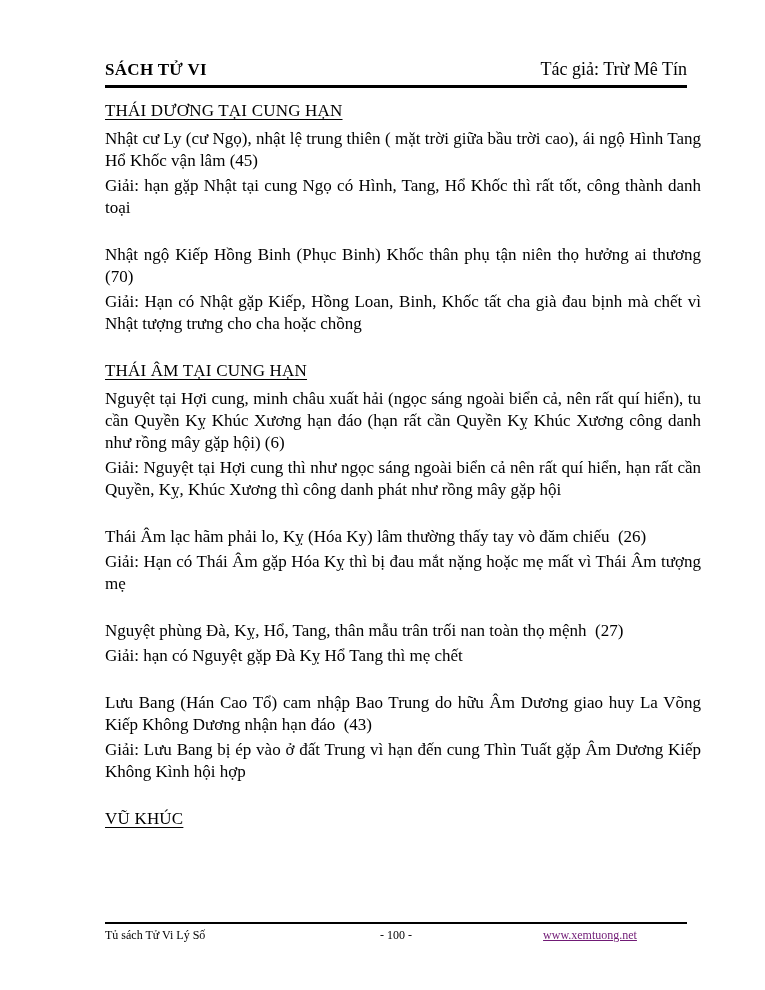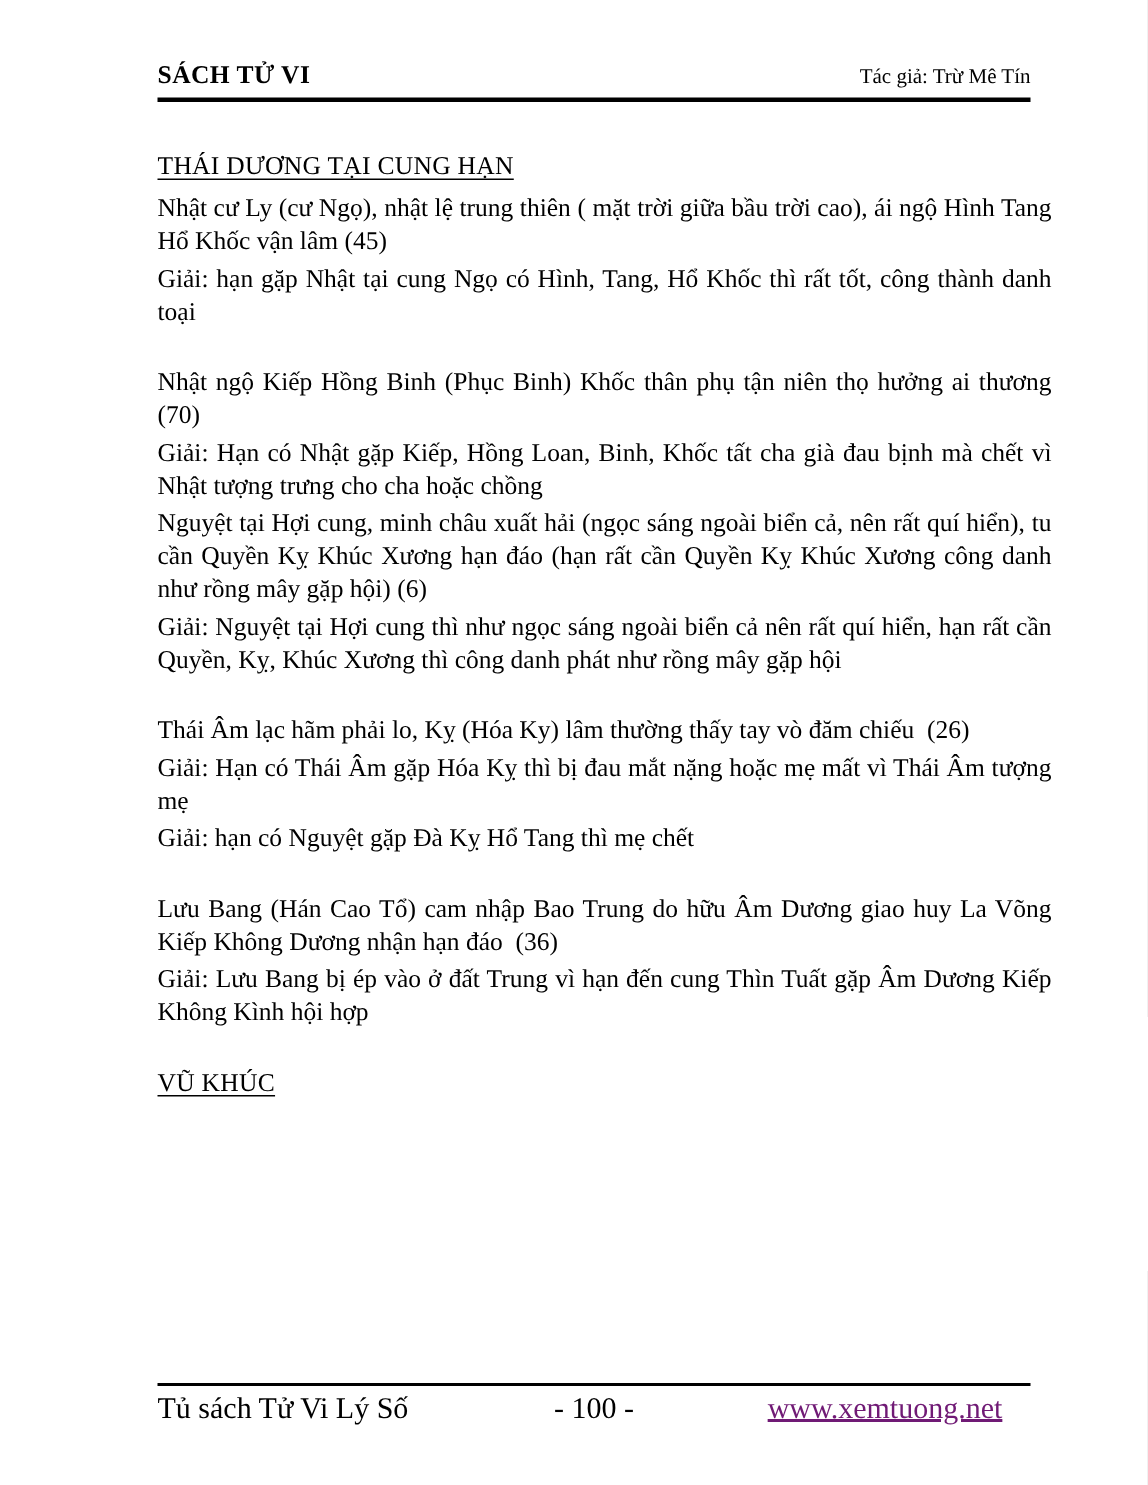--- a/index.html
+++ b/index.html
@@ -24,21 +24,22 @@
     align-items: flex-end;
     border-bottom: 3px solid #000;
     padding-bottom: 5px;
   }
   .book-title {
     font-weight: bold;
     font-size: 17px;
     letter-spacing: 0.3px;
   }
   .author-credit {
-    font-size: 14px;
+    font-size: 18px;
+    margin-top: 19px;
   }
   
   .doc-body {
     position: absolute;
     left: 105px;
     right: 64px;
     top: 100px;
     font-size: 17px;
     line-height: 22px;
   }
@@ -59,21 +60,21 @@
   .doc-body p.stanza-gap { margin-top: 25px; }
   
   .footer {
     position: absolute;
     left: 105px;
     right: 78px;
     top: 922px;
     border-top: 2px solid #000;
     padding-top: 4px;
     display: flex;
-    font-size: 20px;
+    font-size: 12px;
   }
   .footer .cell { flex: 1; }
   .footer .cell.center { text-align: center; font-family: Liberation Serif, serif; }
   .footer .cell.right { text-align: center; }
   .site-link {
     color: #701a75;
     text-decoration: underline;
     cursor: pointer;
   }
 </style>
@@ -86,26 +87,28 @@
     <span class="book-title">SÁCH TỬ VI</span>
     <span class="author-credit">Tác giả: Trừ Mê Tín</span>
   </div>
 
   <div class="doc-body">
     <h2 class="first">THÁI DƯƠNG TẠI CUNG HẠN</h2>
     <p>Nhật cư Ly (cư Ngọ), nhật lệ trung thiên ( mặt trời giữa bầu trời cao), ái ngộ Hình Tang Hổ Khốc vận lâm (45)</p>
     <p>Giải: hạn gặp Nhật tại cung Ngọ có Hình, Tang, Hổ Khốc thì rất tốt, công thành danh toại</p>
     <p class="stanza-gap">Nhật ngộ Kiếp Hồng Binh (Phục Binh) Khốc thân phụ tận niên thọ hưởng ai thương  (70)</p>
     <p>Giải: Hạn có Nhật gặp Kiếp, Hồng Loan, Binh, Khốc tất cha già đau bịnh mà chết vì Nhật tượng trưng cho cha hoặc chồng</p>
+    <h2>THÁI ÂM TẠI CUNG HẠN</h2>
     <p>Nguyệt tại Hợi cung, minh châu xuất hải (ngọc sáng ngoài biển cả, nên rất quí hiển), tu cần Quyền Kỵ Khúc Xương hạn đáo (hạn rất cần Quyền Kỵ Khúc Xương công danh như rồng mây gặp hội) (6)</p>
     <p>Giải: Nguyệt tại Hợi cung thì như ngọc sáng ngoài biển cả nên rất quí hiển, hạn rất cần Quyền, Kỵ, Khúc Xương thì công danh phát như rồng mây gặp hội</p>
     <p class="stanza-gap">Thái Âm lạc hãm phải lo, Kỵ (Hóa Ky) lâm thường thấy tay vò đăm chiếu  (26)</p>
     <p>Giải: Hạn có Thái Âm gặp Hóa Kỵ thì bị đau mắt nặng hoặc mẹ mất vì Thái Âm tượng mẹ</p>
+    <p class="stanza-gap">Nguyệt phùng Đà, Kỵ, Hổ, Tang, thân mẫu trân trối nan toàn thọ mệnh  (27)</p>
     <p>Giải: hạn có Nguyệt gặp Đà Kỵ Hổ Tang thì mẹ chết</p>
-    <p class="stanza-gap">Lưu Bang (Hán Cao Tổ) cam nhập Bao Trung do hữu Âm Dương giao huy La Võng Kiếp Không Dương nhận hạn đáo  (36)</p>
+    <p class="stanza-gap">Lưu Bang (Hán Cao Tổ) cam nhập Bao Trung do hữu Âm Dương giao huy La Võng Kiếp Không Dương nhận hạn đáo  (43)</p>
     <p>Giải: Lưu Bang bị ép vào ở đất Trung vì hạn đến cung Thìn Tuất gặp Âm Dương Kiếp Không Kình hội hợp</p>
     <h2>VŨ KHÚC</h2>
   </div>
 
   <div class="footer">
     <span class="cell left">Tủ sách Tử Vi Lý Số</span>
     <span class="cell center">- 100 -</span>
     <span class="cell right"><a class="site-link">www.xemtuong.net</a></span>
   </div>
 

